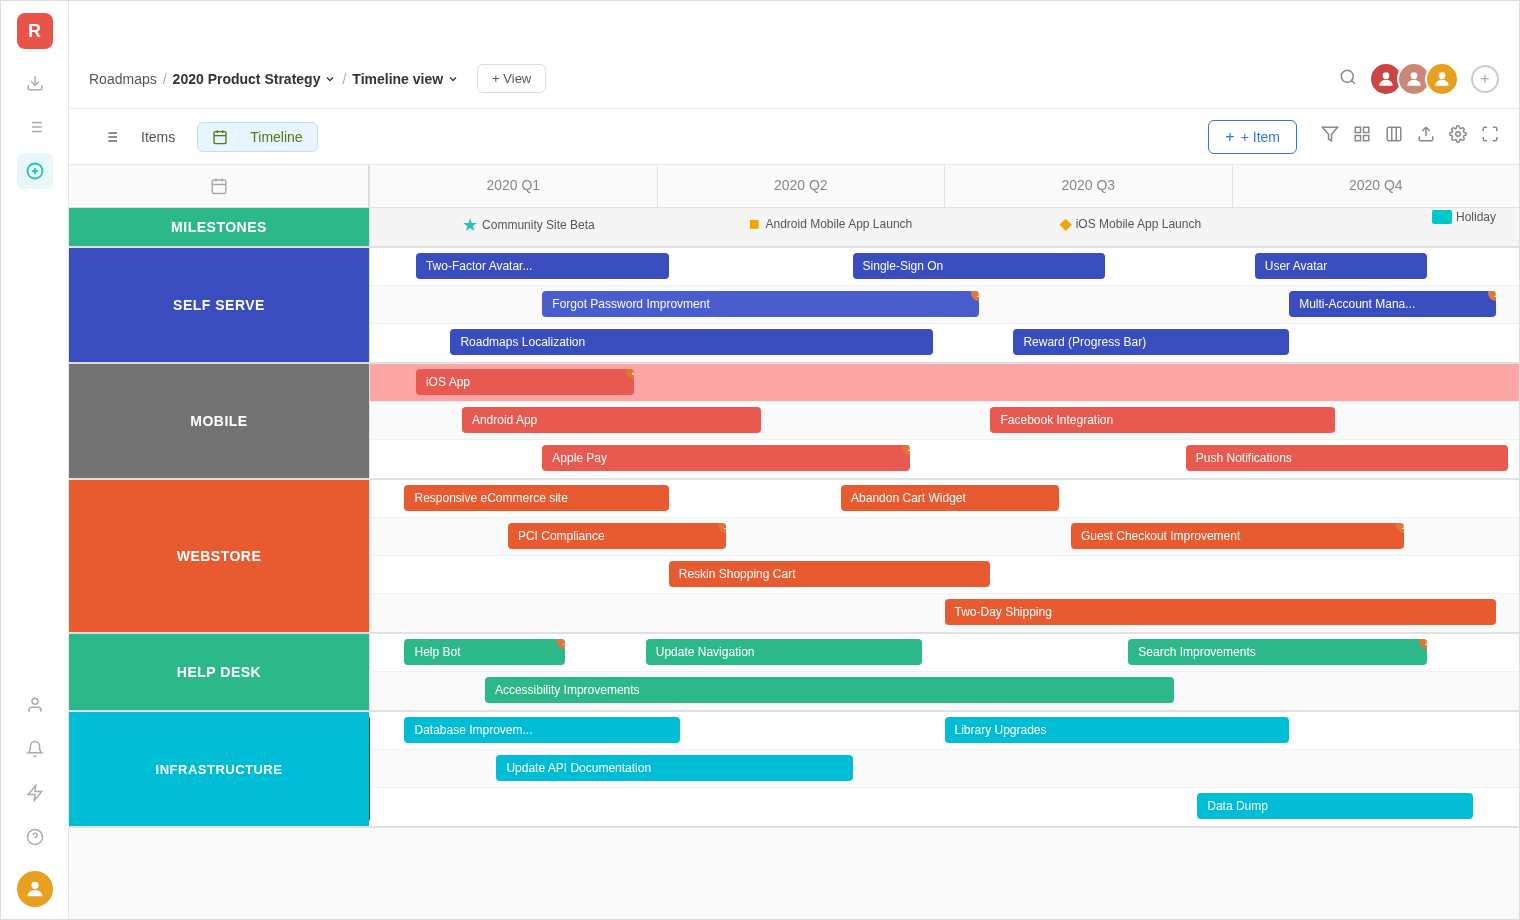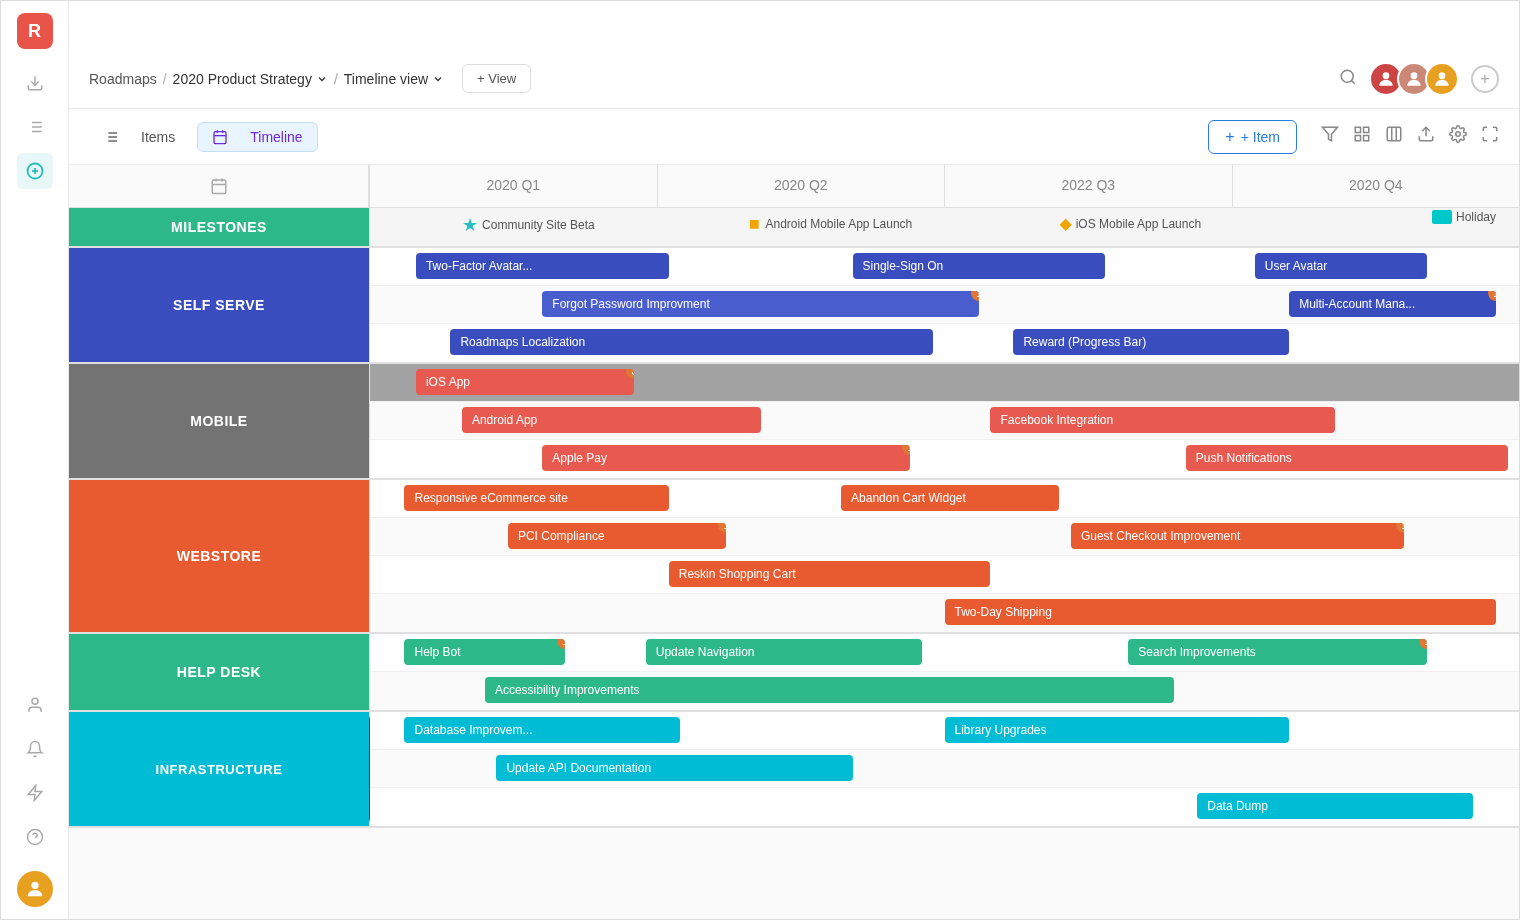--- a/index.html
+++ b/index.html
@@ -16,32 +16,32 @@
     .sidebar-avatar { width: 36px; height: 36px; border-radius: 50%; background: #e8a020; display: flex; align-items: center; justify-content: center; overflow: hidden; }
 
     
     .main { flex: 1; display: flex; flex-direction: column; overflow: hidden; margin-top: 48px; }
 
     
     .header { height: 60px; border-bottom: 1px solid #e8e8e8; display: flex; align-items: center; padding: 0 20px; gap: 8px; }
     .breadcrumb { display: flex; align-items: center; gap: 6px; font-size: 14px; color: #333; }
     .breadcrumb-sep { color: #aaa; }
     .breadcrumb-link { color: #555; cursor: pointer; }
-    .breadcrumb-dropdown { display: flex; align-items: center; gap: 4px; cursor: pointer; font-weight: 400; }
+    .breadcrumb-dropdown { display: flex; align-items: center; gap: 4px; cursor: pointer; font-weight: 700; }
     .breadcrumb-dropdown svg { width: 12px; height: 12px; }
     .header-spacer { flex: 1; }
     .header-icons { display: flex; align-items: center; gap: 12px; }
     .header-avatar { width: 34px; height: 34px; border-radius: 50%; overflow: hidden; }
     .avatar-r { background: #d44; }
     .add-btn { width: 28px; height: 28px; border-radius: 50%; border: 2px solid #ccc; display: flex; align-items: center; justify-content: center; color: #aaa; cursor: pointer; font-size: 16px; }
 
     
     .toolbar { height: 56px; border-bottom: 1px solid #e8e8e8; display: flex; align-items: center; padding: 0 20px; gap: 8px; }
     .toolbar-tab { display: flex; align-items: center; gap: 22px; padding: 6px 14px; border-radius: 6px; cursor: pointer; font-size: 14px; color: #555; }
-    .toolbar-tab.active { background: #e8f4ff; color: #6d28d9; border: 1px solid #c5ddf7; }
+    .toolbar-tab.active { background: #e8f4ff; color: #4d7c0f; border: 1px solid #c5ddf7; }
     .toolbar-tab svg { width: 16px; height: 16px; }
     .toolbar-spacer { flex: 1; }
     .add-item-btn { display: flex; align-items: center; gap: 6px; padding: 7px 16px; border: 1.5px solid #2a7bde; border-radius: 6px; color: #2a7bde; cursor: pointer; font-size: 14px; background: white; }
     .toolbar-actions { display: flex; align-items: center; gap: 14px; color: #888; margin-left: 16px; }
     .toolbar-action { cursor: pointer; font-size: 18px; }
 
     
     .timeline-container { flex: 1; overflow: auto; background: #fafafa; }
     .timeline-inner { min-width: 1200px; }
 
@@ -247,21 +247,21 @@
           <div style="padding:12px; display:flex; align-items:center; justify-content:center; border-right:1px solid #ddd;">
             <svg width="18" height="18" viewBox="0 0 24 24" fill="none" stroke="#aaa" stroke-width="2">
                 <rect x="3" y="4" width="18" height="18" rx="2" ry="2"></rect>
                 <line x1="16" y1="2" x2="16" y2="6"></line>
                 <line x1="8" y1="2" x2="8" y2="6"></line>
                 <line x1="3" y1="10" x2="21" y2="10"></line>
               </svg>
           </div>
           <div style="padding:12px 0; text-align:center; font-size:14px; font-weight:500; color:#888; border-left:1px solid #e0e0e0;">2020 Q1</div>
           <div style="padding:12px 0; text-align:center; font-size:14px; font-weight:500; color:#888; border-left:1px solid #e0e0e0;">2020 Q2</div>
-          <div style="padding:12px 0; text-align:center; font-size:14px; font-weight:500; color:#888; border-left:1px solid #e0e0e0;">2022 Q3</div>
+          <div style="padding:12px 0; text-align:center; font-size:14px; font-weight:500; color:#888; border-left:1px solid #e0e0e0;">2020 Q3</div>
           <div style="padding:12px 0; text-align:center; font-size:14px; font-weight:500; color:#888; border-left:1px solid #e0e0e0;">2020 Q4</div>
         </div>
 
         <div style="display:grid; grid-template-columns: 300px 1fr; border-bottom: 2px solid #e0e0e0;">
           <div style="background:#2db88a; display:flex; align-items:center; justify-content:center; font-weight:700; font-size:14px; color:white; letter-spacing:0.5px; padding:10px;">MILESTONES</div>
           <div style="position:relative; height:38px; background:#f5f5f5; border-left:1px solid #e0e0e0;">
 
             <div style="position:absolute; left:8%; top:6px; display:flex; align-items:center; gap:4px; font-size:12px; font-weight:500; color:#555; white-space:nowrap;">
               <span style="color:#2abfbf; font-size:18px;">★</span>
               <span>Community Site Beta</span>
@@ -309,21 +309,21 @@
               <div class="gantt-bar bar-blue" style="left:7%; width:42%;">Roadmaps Localization</div>
               <div class="gantt-bar bar-blue" style="left:56%; width:24%;">Reward (Progress Bar)</div>
             </div>
           </div>
         </div>
 
         <div style="display:grid; grid-template-columns: 300px 1fr; border-bottom: 2px solid #e0e0e0;">
           <div style="background:#737373; display:flex; align-items:center; justify-content:center; font-weight:700; font-size:14px; color:white; letter-spacing:0.5px;">MOBILE</div>
           <div style="border-left:1px solid #e0e0e0;">
 
-            <div style="height:38px; position:relative; background:#a3a3a3; border-bottom:1px solid #f0f0f0;">
+            <div style="height:38px; position:relative; background:#fca5a5; border-bottom:1px solid #f0f0f0;">
               <div class="gantt-bar bar-red" style="left:4%; width:19%; position:absolute;">
                 iOS App
                 <span style="position:absolute; right:-8px; top:-6px; width:16px; height:16px; background:#e07735; border-radius:50%; font-size:10px; color:white; display:flex; align-items:center; justify-content:center; z-index:2;">3</span>
               </div>
             </div>
 
             <div style="height:38px; position:relative; background:#fafafa; border-bottom:1px solid #f0f0f0;">
               <div class="gantt-bar bar-red" style="left:8%; width:26%;">Android App</div>
               <div class="gantt-bar bar-red" style="left:54%; width:30%;">Facebook Integration</div>
             </div>

